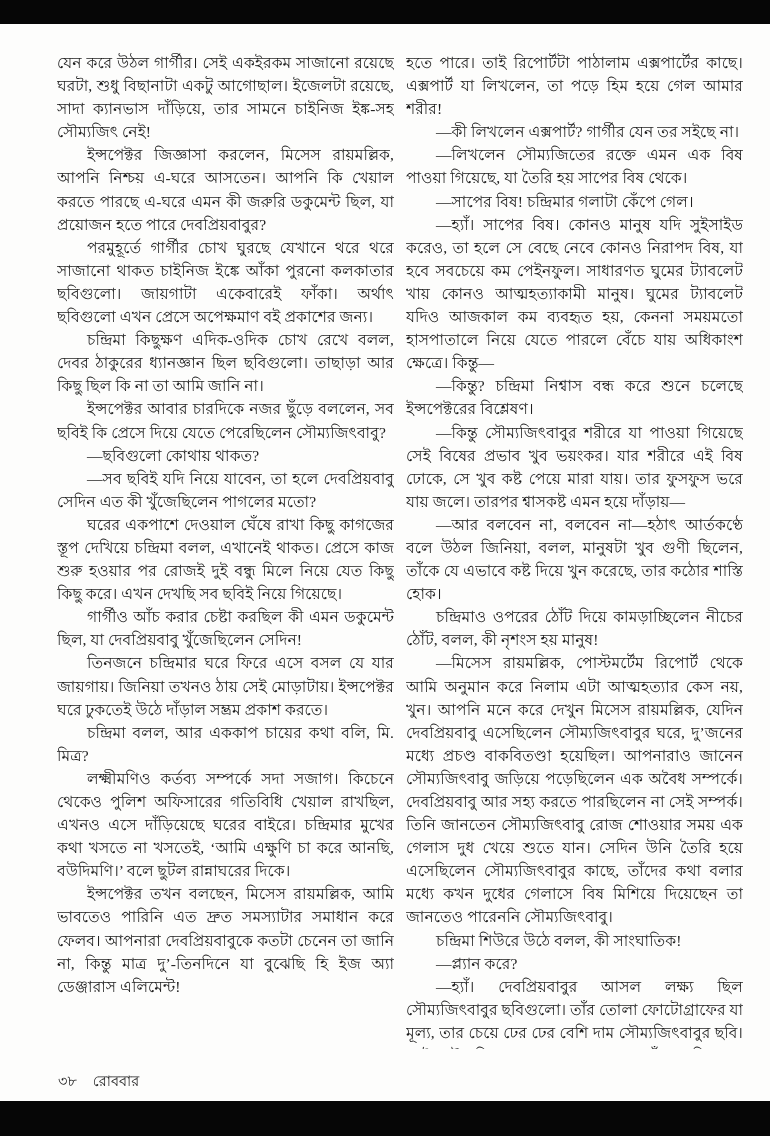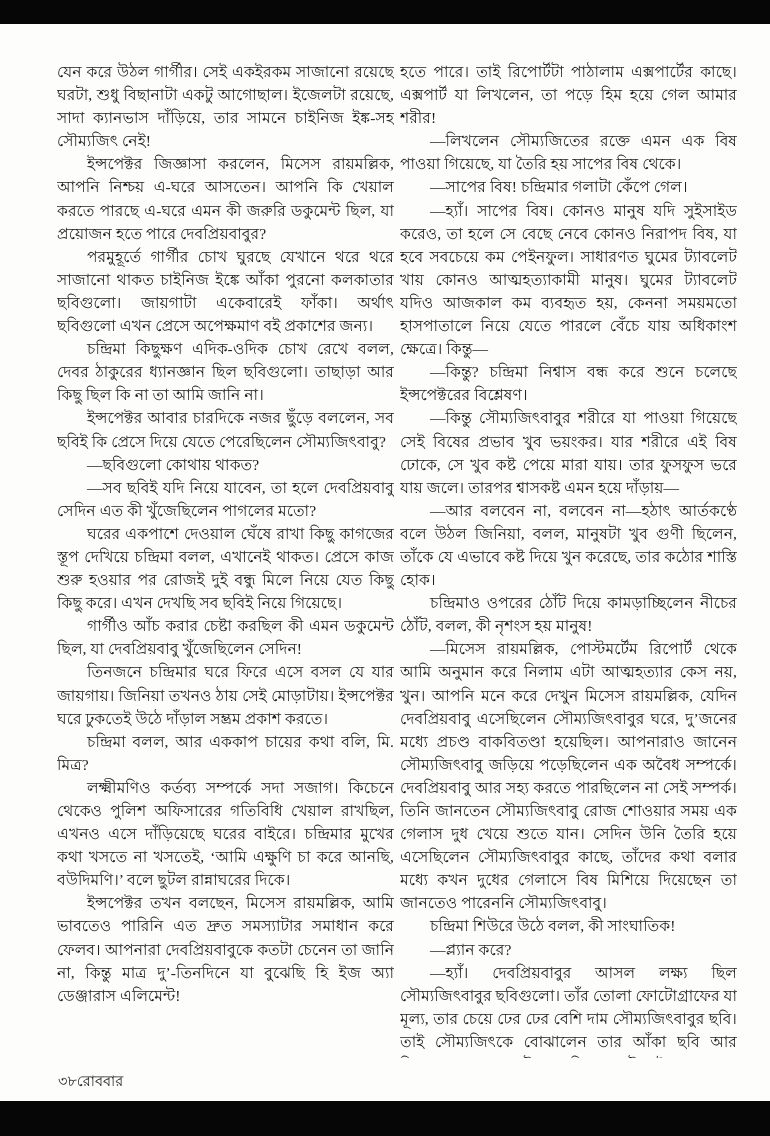--- a/index.html
+++ b/index.html
@@ -11,43 +11,43 @@
     font-family: "Liberation Serif", "DejaVu Serif", serif;
     color: #1b1b1b;
   }
   .scan-bar {
     position: absolute; left: 0; width: 770px; background: #060606;
   }
   .scan-bar.top { top: 0; height: 24px; }
   .scan-bar.bottom { top: 1101px; height: 35px; }
   .text-area {
     position: absolute;
-    top: 60px; left: 57px;
+    top: 51px; left: 57px;
     width: 688px;
     display: flex;
-    gap: 6px;
+    gap: 12px;
   }
   .col {
     width: 337px;
     height: 998px;
     overflow: hidden;
     text-align: justify;
     font-size: 15.5px;
     line-height: 23.1px;
     letter-spacing: 0.1px;
   }
   .para { margin: 0; }
   .para.ind { text-indent: 30px; }
   .folio {
     position: absolute;
     top: 1070px; left: 58px;
     font-size: 14.5px;
     color: #222;
   }
-  .folio .pageno { }
+  .folio .pageno { margin-right: 16px; }
 </style>
 </head>
 <body>
 
 <div class="scan-bar top"></div>
 
 <div class="text-area">
   <div class="col">
       <p class="para">যেন করে উঠল গার্গীর। সেই একইরকম সাজানো রয়েছে ঘরটা, শুধু বিছানাটা একটু আগোছাল। ইজেলটা রয়েছে, সাদা ক্যানভাস দাঁড়িয়ে, তার সামনে চাইনিজ ইঙ্ক-সহ সৌম্যজিৎ নেই!</p>
       <p class="para ind">ইন্সপেক্টর জিজ্ঞাসা করলেন, মিসেস রায়মল্লিক, আপনি নিশ্চয় এ-ঘরে আসতেন। আপনি কি খেয়াল করতে পারছে এ-ঘরে এমন কী জরুরি ডকুমেন্ট ছিল, যা প্রয়োজন হতে পারে দেবপ্রিয়বাবুর?</p>
@@ -58,20 +58,21 @@
       <p class="para ind">—সব ছবিই যদি নিয়ে যাবেন, তা হলে দেবপ্রিয়বাবু সেদিন এত কী খুঁজেছিলেন পাগলের মতো?</p>
       <p class="para ind">ঘরের একপাশে দেওয়াল ঘেঁষে রাখা কিছু কাগজের স্তূপ দেখিয়ে চন্দ্রিমা বলল, এখানেই থাকত। প্রেসে কাজ শুরু হওয়ার পর রোজই দুই বন্ধু মিলে নিয়ে যেত কিছু কিছু করে। এখন দেখছি সব ছবিই নিয়ে গিয়েছে।</p>
       <p class="para ind">গার্গীও আঁচ করার চেষ্টা করছিল কী এমন ডকুমেন্ট ছিল, যা দেবপ্রিয়বাবু খুঁজেছিলেন সেদিন!</p>
       <p class="para ind">তিনজনে চন্দ্রিমার ঘরে ফিরে এসে বসল যে যার জায়গায়। জিনিয়া তখনও ঠায় সেই মোড়াটায়। ইন্সপেক্টর ঘরে ঢুকতেই উঠে দাঁড়াল সম্ভ্রম প্রকাশ করতে।</p>
       <p class="para ind">চন্দ্রিমা বলল, আর এককাপ চায়ের কথা বলি, মি. মিত্র?</p>
       <p class="para ind">লক্ষ্মীমণিও কর্তব্য সম্পর্কে সদা সজাগ। কিচেনে থেকেও পুলিশ অফিসারের গতিবিধি খেয়াল রাখছিল, এখনও এসে দাঁড়িয়েছে ঘরের বাইরে। চন্দ্রিমার মুখের কথা খসতে না খসতেই, ‘আমি এক্ষুণি চা করে আনছি, বউদিমণি।’ বলে ছুটল রান্নাঘরের দিকে।</p>
       <p class="para ind">ইন্সপেক্টর তখন বলছেন, মিসেস রায়মল্লিক, আমি ভাবতেও পারিনি এত দ্রুত সমস্যাটার সমাধান করে ফেলব। আপনারা দেবপ্রিয়বাবুকে কতটা চেনেন তা জানি না, কিন্তু মাত্র দু’-তিনদিনে যা বুঝেছি হি ইজ অ্যা ডেঞ্জারাস এলিমেন্ট!</p>
     </div>
   <div class="col">
       <p class="para">হতে পারে। তাই রিপোর্টটা পাঠালাম এক্সপার্টের কাছে। এক্সপার্ট যা লিখলেন, তা পড়ে হিম হয়ে গেল আমার শরীর!</p>
+      <p class="para ind">—কী লিখলেন এক্সপার্ট? গার্গীর যেন তর সইছে না।</p>
       <p class="para ind">—লিখলেন সৌম্যজিতের রক্তে এমন এক বিষ পাওয়া গিয়েছে, যা তৈরি হয় সাপের বিষ থেকে।</p>
       <p class="para ind">—সাপের বিষ! চন্দ্রিমার গলাটা কেঁপে গেল।</p>
       <p class="para ind">—হ্যাঁ। সাপের বিষ। কোনও মানুষ যদি সুইসাইড করেও, তা হলে সে বেছে নেবে কোনও নিরাপদ বিষ, যা হবে সবচেয়ে কম পেইনফুল। সাধারণত ঘুমের ট্যাবলেট খায় কোনও আত্মহত্যাকামী মানুষ। ঘুমের ট্যাবলেট যদিও আজকাল কম ব্যবহৃত হয়, কেননা সময়মতো হাসপাতালে নিয়ে যেতে পারলে বেঁচে যায় অধিকাংশ ক্ষেত্রে। কিন্তু—</p>
       <p class="para ind">—কিন্তু? চন্দ্রিমা নিশ্বাস বন্ধ করে শুনে চলেছে ইন্সপেক্টরের বিশ্লেষণ।</p>
       <p class="para ind">—কিন্তু সৌম্যজিৎবাবুর শরীরে যা পাওয়া গিয়েছে সেই বিষের প্রভাব খুব ভয়ংকর। যার শরীরে এই বিষ ঢোকে, সে খুব কষ্ট পেয়ে মারা যায়। তার ফুসফুস ভরে যায় জলে। তারপর শ্বাসকষ্ট এমন হয়ে দাঁড়ায়—</p>
       <p class="para ind">—আর বলবেন না, বলবেন না—হঠাৎ আর্তকণ্ঠে বলে উঠল জিনিয়া, বলল, মানুষটা খুব গুণী ছিলেন, তাঁকে যে এভাবে কষ্ট দিয়ে খুন করেছে, তার কঠোর শাস্তি হোক।</p>
       <p class="para ind">চন্দ্রিমাও ওপরের ঠোঁট দিয়ে কামড়াচ্ছিলেন নীচের ঠোঁট, বলল, কী নৃশংস হয় মানুষ!</p>
       <p class="para ind">—মিসেস রায়মল্লিক, পোস্টমর্টেম রিপোর্ট থেকে আমি অনুমান করে নিলাম এটা আত্মহত্যার কেস নয়, খুন। আপনি মনে করে দেখুন মিসেস রায়মল্লিক, যেদিন দেবপ্রিয়বাবু এসেছিলেন সৌম্যজিৎবাবুর ঘরে, দু’জনের মধ্যে প্রচণ্ড বাকবিতণ্ডা হয়েছিল। আপনারাও জানেন সৌম্যজিৎবাবু জড়িয়ে পড়েছিলেন এক অবৈধ সম্পর্কে। দেবপ্রিয়বাবু আর সহ্য করতে পারছিলেন না সেই সম্পর্ক। তিনি জানতেন সৌম্যজিৎবাবু রোজ শোওয়ার সময় এক গেলাস দুধ খেয়ে শুতে যান। সেদিন উনি তৈরি হয়ে এসেছিলেন সৌম্যজিৎবাবুর কাছে, তাঁদের কথা বলার মধ্যে কখন দুধের গেলাসে বিষ মিশিয়ে দিয়েছেন তা জানতেও পারেননি সৌম্যজিৎবাবু।</p>
       <p class="para ind">চন্দ্রিমা শিউরে উঠে বলল, কী সাংঘাতিক!</p>
       <p class="para ind">—প্ল্যান করে?</p>

